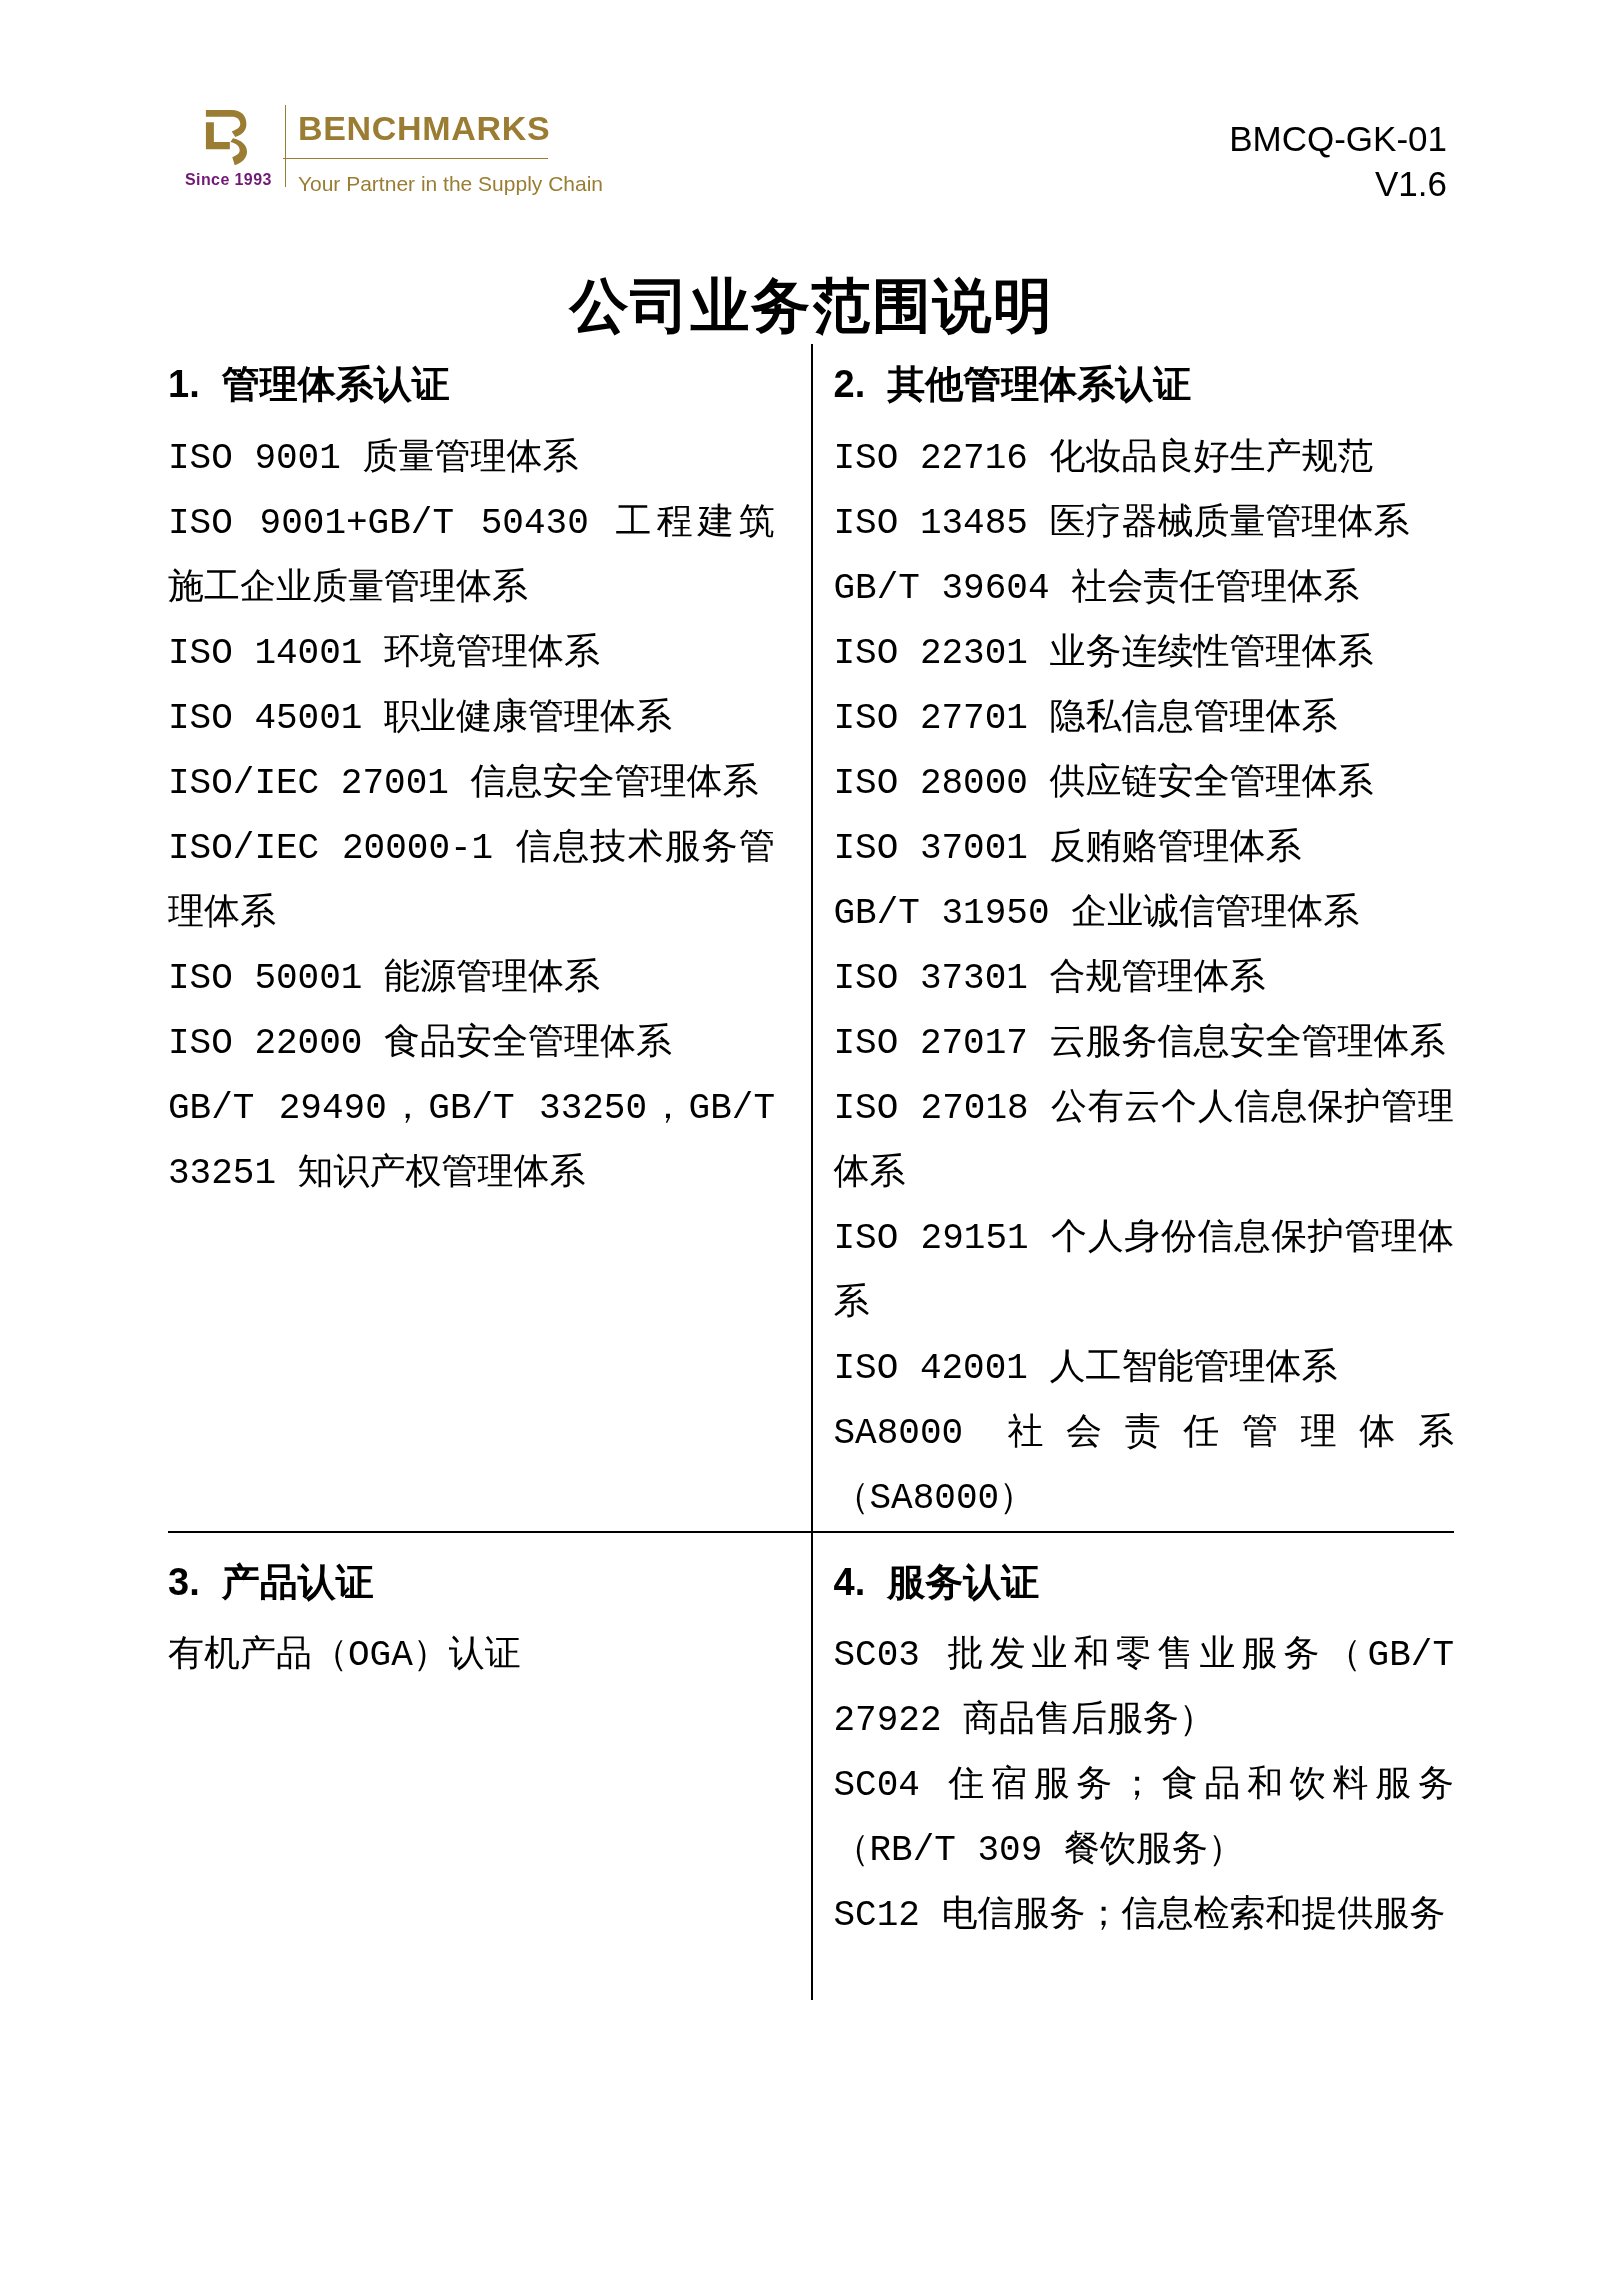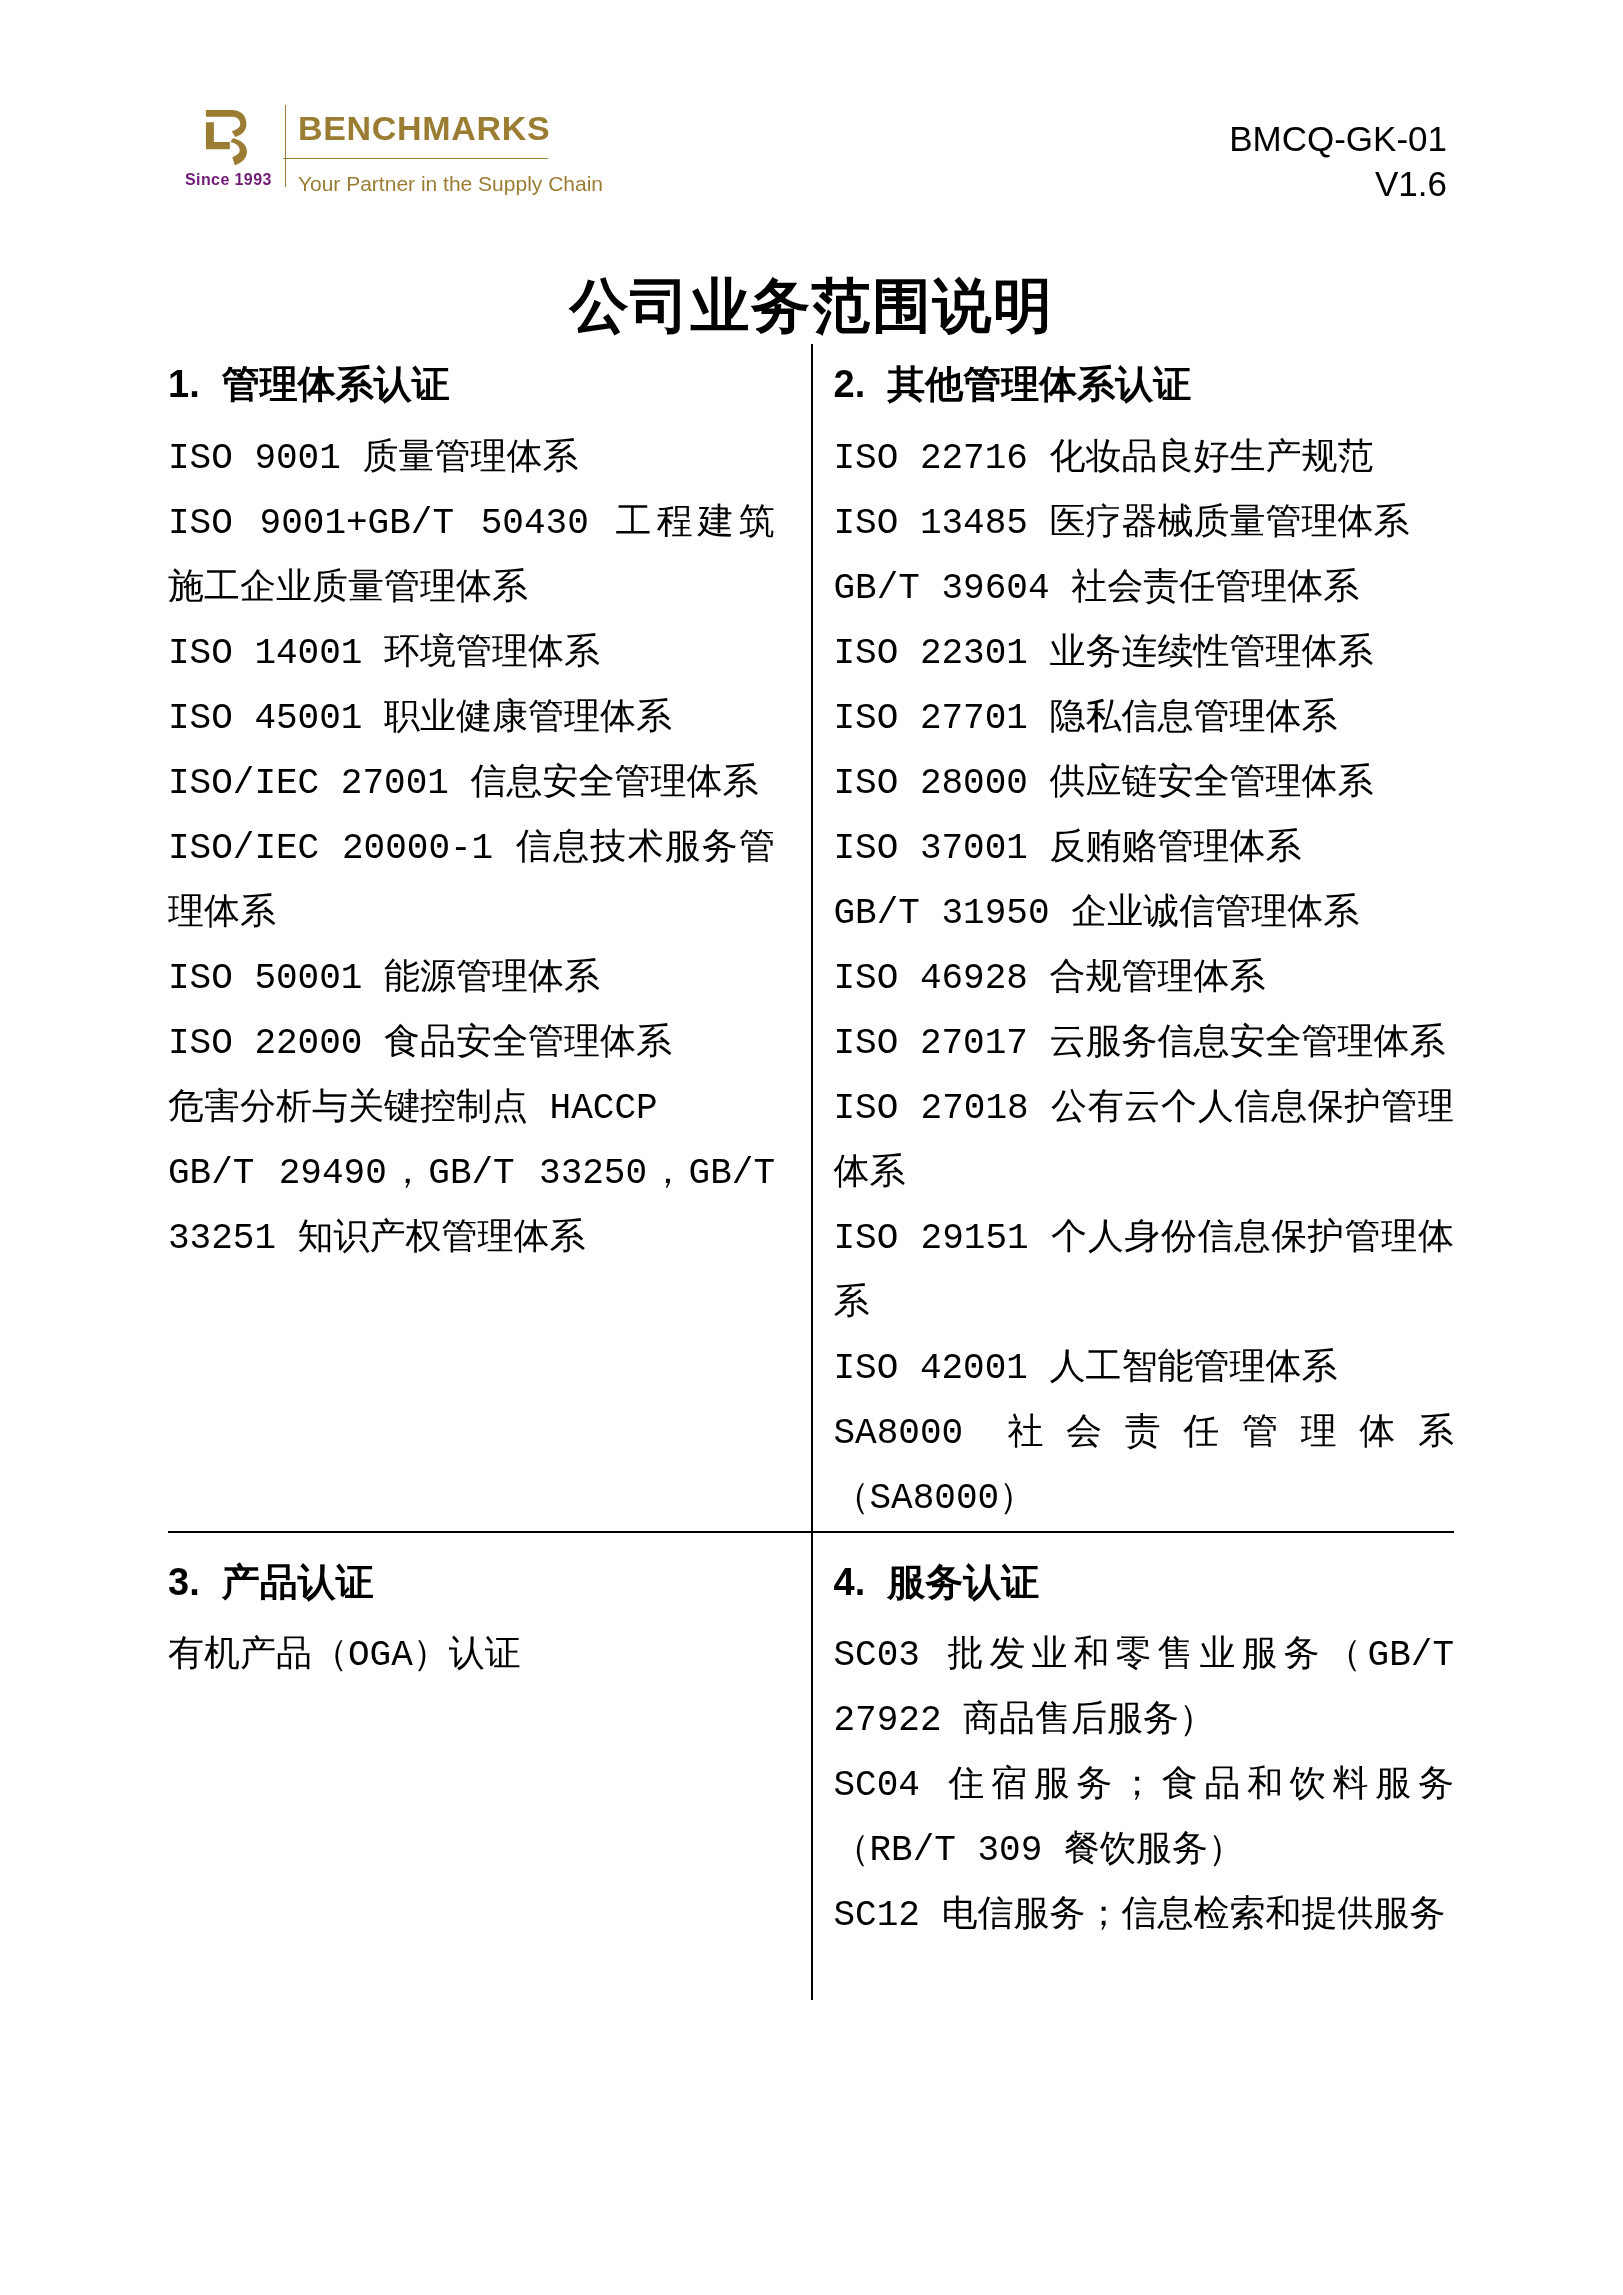--- a/index.html
+++ b/index.html
@@ -90,39 +90,38 @@
         </div>
         <div class="items">
             <p class="item">ISO 9001 质量管理体系</p>
             <p class="item">ISO 9001+GB/T 50430 工程建筑施工企业质量管理体系</p>
             <p class="item">ISO 14001 环境管理体系</p>
             <p class="item">ISO 45001 职业健康管理体系</p>
             <p class="item">ISO/IEC 27001 信息安全管理体系</p>
             <p class="item">ISO/IEC 20000-1 信息技术服务管理体系</p>
             <p class="item">ISO 50001 能源管理体系</p>
             <p class="item">ISO 22000 食品安全管理体系</p>
-            <p class="item">危害分析与关键控制点 HACCP</p>
             <p class="item">GB/T 29490，GB/T 33250，GB/T 33251 知识产权管理体系</p>
           </div>
       </div>
 
       <div class="cell cell-r row1">
         <div class="sec-heading">
           <span class="sec-num">2.</span><span>其他管理体系认证</span>
         </div>
         <div class="items">
             <p class="item">ISO 22716 化妆品良好生产规范</p>
             <p class="item">ISO 13485 医疗器械质量管理体系</p>
             <p class="item">GB/T 39604 社会责任管理体系</p>
             <p class="item">ISO 22301 业务连续性管理体系</p>
             <p class="item">ISO 27701 隐私信息管理体系</p>
             <p class="item">ISO 28000 供应链安全管理体系</p>
             <p class="item">ISO 37001 反贿赂管理体系</p>
             <p class="item">GB/T 31950 企业诚信管理体系</p>
-            <p class="item">ISO 46928 合规管理体系</p>
+            <p class="item">ISO 37301 合规管理体系</p>
             <p class="item">ISO 27017 云服务信息安全管理体系</p>
             <p class="item">ISO 27018 公有云个人信息保护管理体系</p>
             <p class="item">ISO 29151 个人身份信息保护管理体系</p>
             <p class="item">ISO 42001 人工智能管理体系</p>
             <p class="item">SA8000 社会责任管理体系（SA8000）</p>
           </div>
       </div>
 
       <div class="cell cell-l row2">
         <div class="sec-heading">

